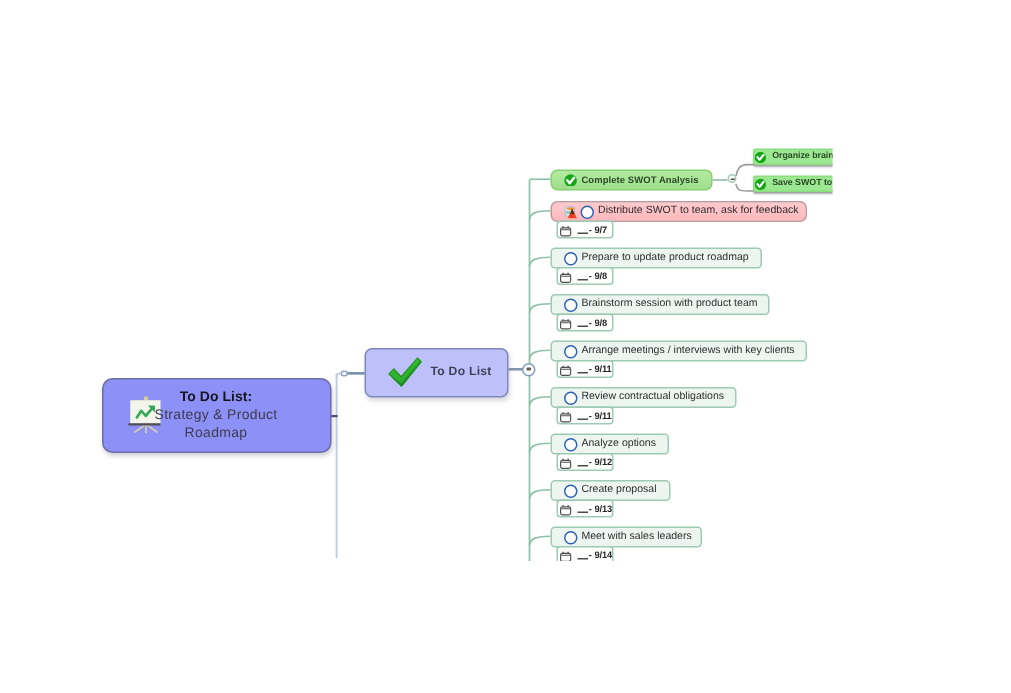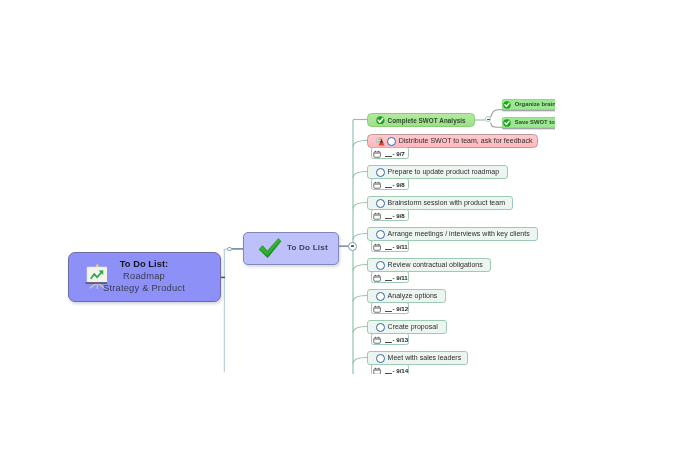--- a/index.html
+++ b/index.html
@@ -106,22 +106,22 @@
         <line x1="15.0" y1="22.2" x2="21.6" y2="27.0"></line>
       </g>
       <rect x="4" y="6" width="20.9" height="15.3" rx="0.3" fill="#f4f5ea" stroke="#e6e6d8" stroke-width="0.55"></rect>
       <rect x="2.4" y="21.2" width="24" height="1.5" rx="0.75" fill="#4f4f55"></rect>
       <path d="M8.2 17.3 L11.2 12.9 L14.2 16.3 L18.9 10.6" fill="none" stroke="#34a757" stroke-width="1.75" stroke-linecap="round" stroke-linejoin="round"></path>
       <path d="M15.6 9.4 L20.3 9.3 L20.2 14.0 Z" fill="#34a757"></path>
     </svg>
   </span>
   <div class="root-text">
     <div class="root-title">To Do List:</div>
+    <div class="root-sub">Strategy &amp; Product</div>
     <div class="root-sub">Roadmap</div>
-    <div class="root-sub">Strategy &amp; Product</div>
   </div>
         </div>
         <div class="todo-node">
           <span class="todo-check">
     <svg viewBox="0 0 25 24" width="25" height="24">
       <defs>
         <linearGradient id="ckg" x1="0" y1="0" x2="0.4" y2="1">
           <stop offset="0" stop-color="#46cf46"></stop>
                   <stop offset="0.45" stop-color="#22a522"></stop>
           <stop offset="1" stop-color="#158a15"></stop>

